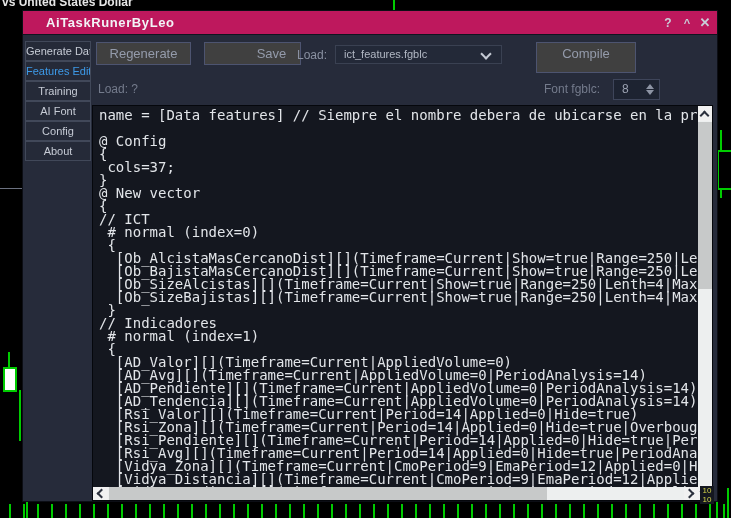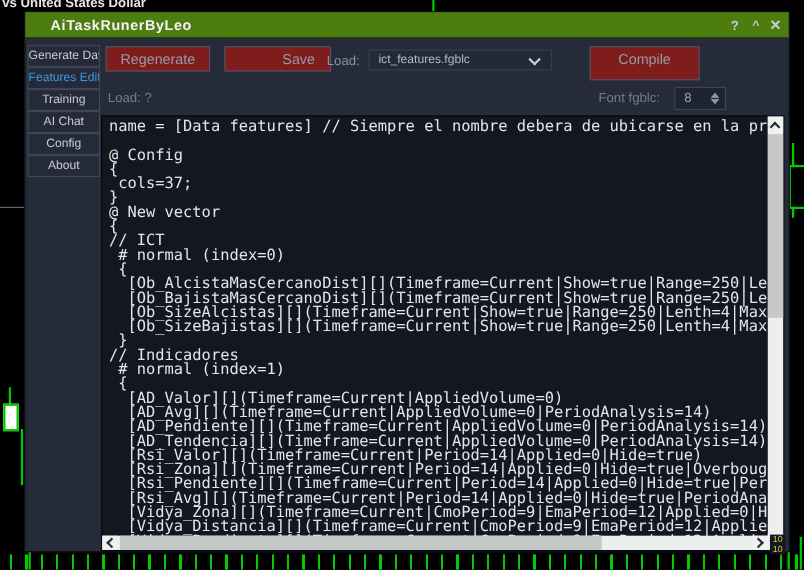--- a/index.html
+++ b/index.html
@@ -26,21 +26,21 @@
   .bg-ticks{
     position:absolute;left:0;top:504px;width:731px;height:14px;z-index:1;
     background:repeating-linear-gradient(to right,transparent 0 9px,#00cc00 9px 11px,transparent 11px 14px);
   }
   
   .window{
     position:absolute;left:22px;top:10px;width:696px;height:492px;
     background:#262b3a;z-index:10;border:1px solid #0c0e15;box-sizing:border-box;
   }
   .titlebar{
-    position:absolute;left:0;top:0;width:100%;height:24px;background:#4d7c0f;
+    position:absolute;left:0;top:0;width:100%;height:24px;background:#be185d;
     border-bottom:1px solid #11141f;box-sizing:border-box;
   }
   .title{
     position:absolute;left:23px;top:4px;color:#f2f4f7;font-size:13px;font-weight:bold;
     letter-spacing:0.6px;white-space:nowrap;
   }
   .winbtn{
     position:absolute;top:3px;width:18px;height:18px;color:#c9ced9;font-size:12px;
     font-weight:bold;text-align:center;line-height:18px;cursor:default;
   }
@@ -49,21 +49,21 @@
   .winbtn.close{right:3px;font-size:13px;}
   
   .tab{
     position:absolute;left:2px;width:66px;height:20px;box-sizing:border-box;
     border:1px solid #414859;background:#252a38;color:#c6cbd5;font-size:11px;
     text-align:center;line-height:19px;overflow:hidden;white-space:nowrap;
   }
   .tab.active{color:#3d9ae8;}
   
   .btn{
-    position:absolute;height:23px;box-sizing:border-box;background:#7f1d1d;
+    position:absolute;height:23px;box-sizing:border-box;background:#404040;
     border:1px solid #4d5470;color:#949bab;font-size:13px;text-align:center;
     line-height:21px;overflow:hidden;white-space:nowrap;
   }
   .lbl{position:absolute;color:#8a91a2;font-size:12px;white-space:nowrap;}
   .lbl.dim{color:#747b8c;}
   .dropdown{
     position:absolute;left:312px;top:34px;width:167px;height:19px;box-sizing:border-box;
     background:#232938;border:1px solid #3a4152;color:#b2b8c4;font-size:11px;
     line-height:17px;padding-left:8px;overflow:hidden;white-space:nowrap;
   }
@@ -140,21 +140,21 @@
   <div class="titlebar">
     <div class="title">AiTaskRunerByLeo</div>
     <div class="winbtn help">?</div>
     <div class="winbtn collapse">^</div>
     <div class="winbtn close">✕</div>
   </div>
 
   <div class="tab" style="top:30px;">Generate Data</div>
   <div class="tab active" style="top:50px;">Features Editor</div>
   <div class="tab" style="top:70px;">Training</div>
-  <div class="tab" style="top:90px;">AI Chat</div>
+  <div class="tab" style="top:90px;">AI Font</div>
   <div class="tab" style="top:110px;">Config</div>
   <div class="tab" style="top:130px;">About</div>
 
   <div class="btn" style="left:73px;top:31px;width:95px;">Regenerate</div>
   <div class="btn" style="left:181px;top:31px;width:97px;padding-left:38px;">Save</div>
   <div class="lbl" style="left:274px;top:37px;">Load:</div>
   <div class="dropdown">
     <span>ict_features.fgblc</span>
     <span class="dd-chevron"></span>
   </div>

